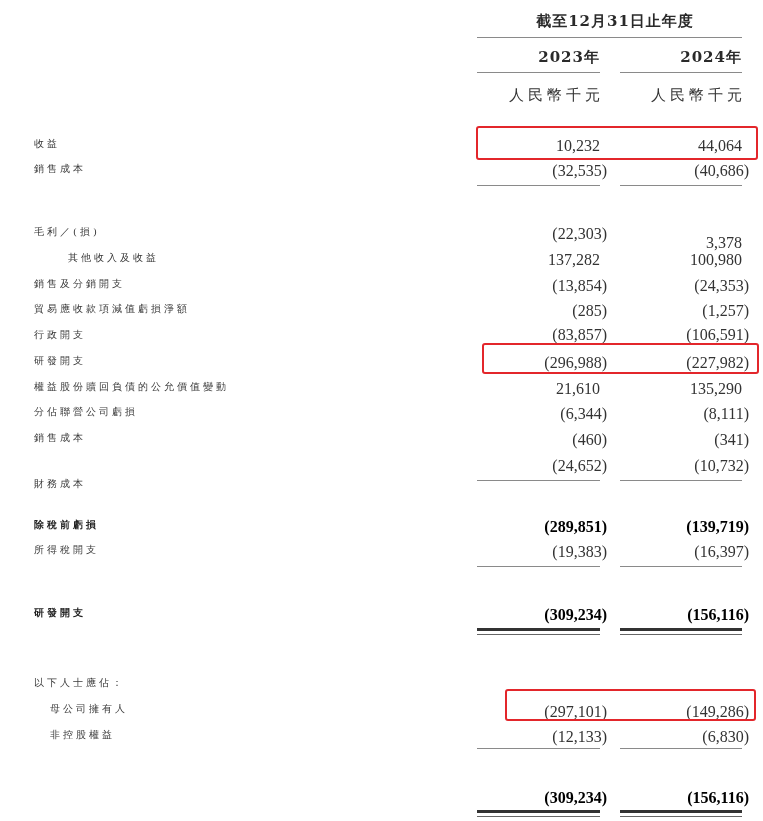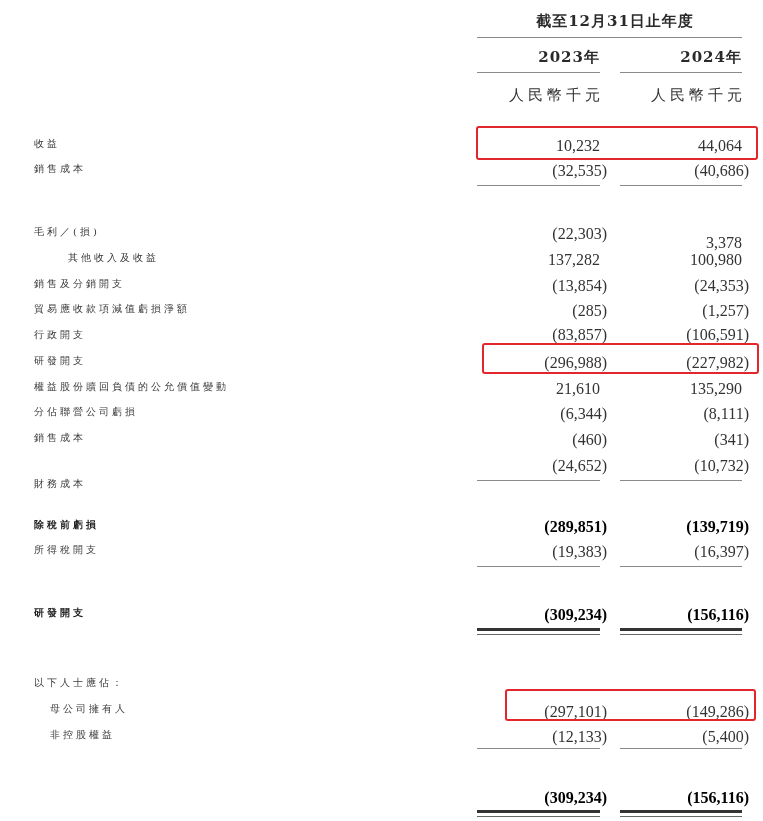--- a/index.html
+++ b/index.html
@@ -107,21 +107,21 @@
 <div class="dbl-thin" style="left:620px; top:634px; width:122px;"></div>
 
 <div class="abs label" style="top:676px;">以下人士應佔：</div>
 
 <div class="abs label indent" style="top:702px;">母公司擁有人</div>
 <div class="abs num c1" style="top:703px;">(297,101)</div>
 <div class="abs num c2" style="top:703px;">(149,286)</div>
 
 <div class="abs label indent" style="top:728px;">非控股權益</div>
 <div class="abs num c1" style="top:728px;">(12,133)</div>
-<div class="abs num c2" style="top:728px;">(5,400)</div>
+<div class="abs num c2" style="top:728px;">(6,830)</div>
 <div class="line" style="left:477px; top:748px; width:123px;"></div>
 <div class="line" style="left:620px; top:748px; width:122px;"></div>
 
 <div class="abs num bold c1" style="top:789px;">(309,234)</div>
 <div class="abs num bold c2" style="top:789px;">(156,116)</div>
 <div class="dbl-thick" style="left:477px; top:810px; width:123px;"></div>
 <div class="dbl-thin" style="left:477px; top:816px; width:123px;"></div>
 <div class="dbl-thick" style="left:620px; top:810px; width:122px;"></div>
 <div class="dbl-thin" style="left:620px; top:816px; width:122px;"></div>
 

